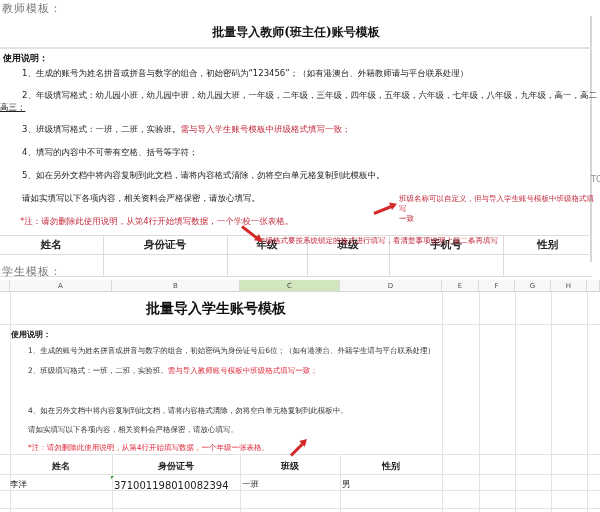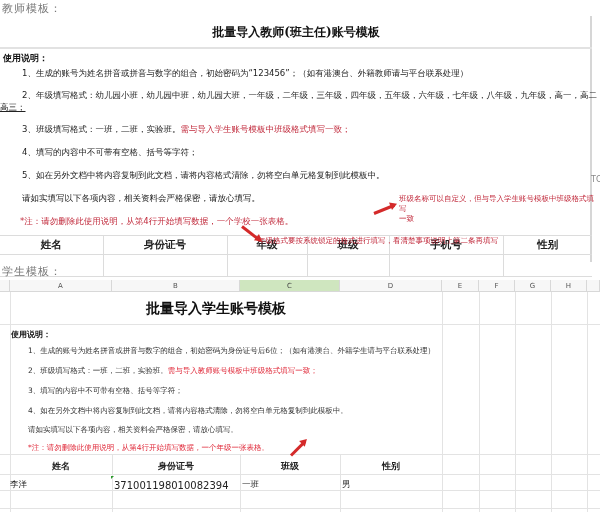--- a/index.html
+++ b/index.html
@@ -130,21 +130,20 @@
   <div class="gridh" style="left:0; width:600px; top:174px;"></div>
   <div class="gridh" style="left:0; width:600px; top:194px;"></div>
   <div class="gridh" style="left:0; width:600px; top:210px;"></div>
   <div class="gridh" style="left:0; width:600px; top:228px;"></div>
 
   <div class="s-title">批量导入学生账号模板</div>
   <div class="s-heading">使用说明：</div>
 
   <div class="s-line" style="top:66px;"><span>1、生成的账号为姓名拼音或拼音与数字的组合，初始密码为身份证号后6位；（如有港澳台、外籍学生请与平台联系处理）</span></div>
   <div class="s-line" style="top:86px;"><span>2、班级填写格式：一班，二班，实验班。</span><span class="red">需与导入教师账号模板中班级格式填写一致；</span></div>
-  <div class="s-line" style="top:106px;"><span>3、填写的内容中不可带有空格、括号等字符；</span></div>
   <div class="s-line" style="top:126px;"><span>4、如在另外文档中将内容复制到此文档，请将内容格式清除，勿将空白单元格复制到此模板中。</span></div>
   <div class="s-line" style="top:145px;"><span>请如实填写以下各项内容，相关资料会严格保密，请放心填写。</span></div>
   <div class="s-note" style="top:163px;">*注：请勿删除此使用说明，从第4行开始填写数据，一个年级一张表格。</div>
 
   <div class="s-cell hdr" style="left:10px; top:180px; width:102px;">姓名</div>
   <div class="s-cell hdr" style="left:112px; top:180px; width:128px;">身份证号</div>
   <div class="s-cell hdr" style="left:240px; top:180px; width:100px;">班级</div>
   <div class="s-cell hdr" style="left:340px; top:180px; width:102px;">性别</div>
 
   <div class="s-cell" style="left:10px; top:199px;">李洋</div>

